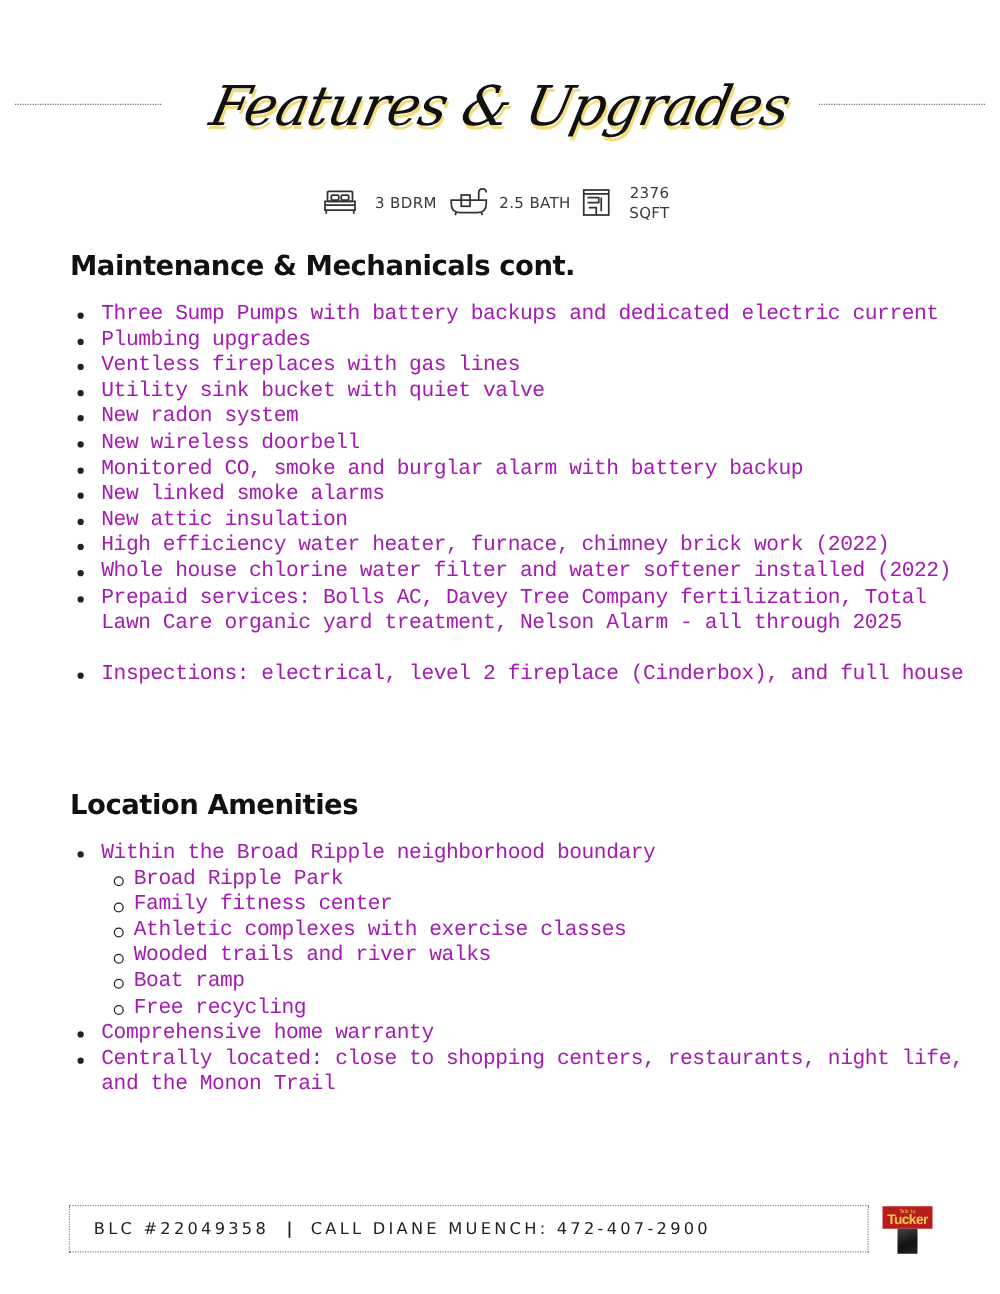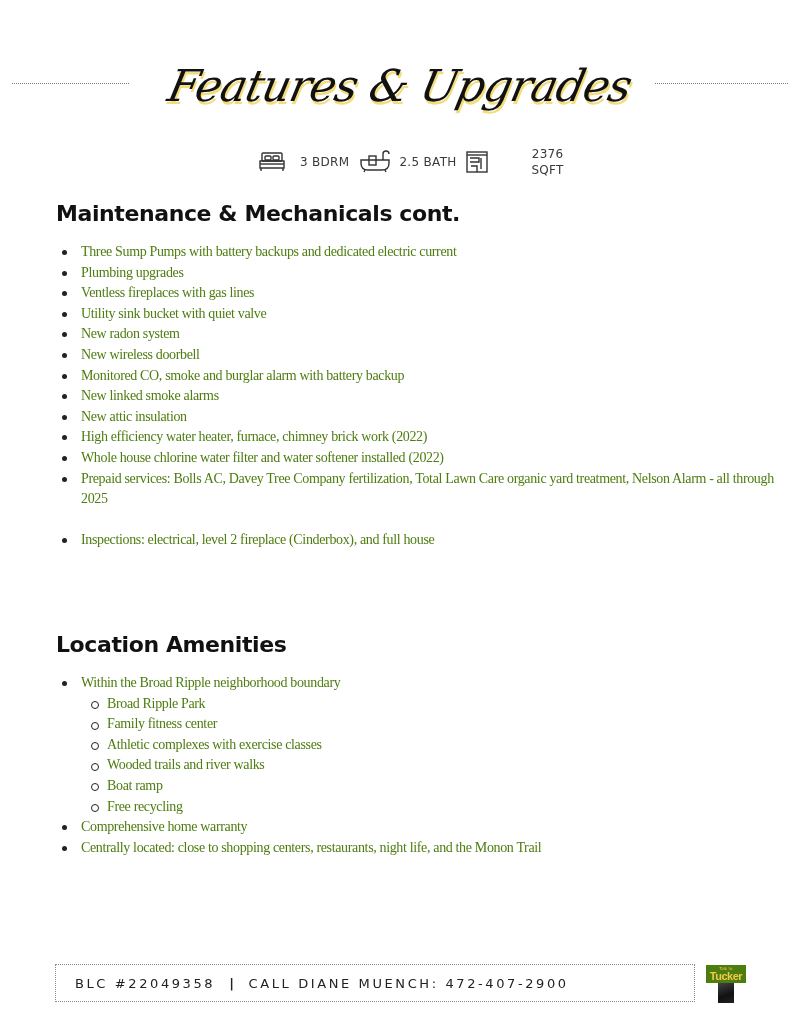--- a/index.html
+++ b/index.html
@@ -53,21 +53,21 @@
       font-family: "DejaVu Sans", sans-serif;
       font-size: 12px;
       color: #3a3a3a;
       letter-spacing: 0.3px;
     }
     .stat { display: flex; align-items: center; }
     .stat svg { display: block; }
     .stat .lbl { margin-left: 14px; }
     .stat.bath { margin-left: 10px; }
     .stat.bath .lbl { margin-left: 6px; }
-    .stat.sqft { margin-left: 8px; gap: 28px; }
+    .stat.sqft { margin-left: 8px; }
     .stat.sqft .lbl {
       margin-left: 12px;
       text-align: center;
       line-height: 16px;
       width: 38px;
     }
     .stat.sqft .lbl span { display: block; }
 
     
     .section {
@@ -79,24 +79,24 @@
       font-family: "DejaVu Sans", sans-serif;
       font-weight: bold;
       font-size: 22px;
       letter-spacing: -0.4px;
       color: #111;
       line-height: 28px;
     }
     .section ul {
       list-style: none;
       margin-top: 14px;
-      font-family: Liberation Serif, serif;
-      font-size: 14px;
+      font-family: Liberation Mono, monospace;
+      font-size: 17px;
       letter-spacing: -0.35px;
-      color: #4d7c0f;
+      color: #a21caf;
     }
     .section li {
       position: relative;
       padding-left: 25px;
       line-height: 20.6px;
     }
     .section li::before {
       content: "";
       position: absolute;
       left: 6px; top: 8px;
@@ -133,21 +133,21 @@
     }
     .footer-box .sep { margin: 0 12px 0 14px; font-weight: bold; }
     .logo {
       position: absolute;
       left: 706px; top: 965px;
       width: 40px; height: 40px;
     }
     .logo .badge {
       position: absolute; left: 0; top: 0;
       width: 40px; height: 18px;
-      background: #4d7c0f;
+      background: #b91c1c;
       display: flex; flex-direction: column; align-items: center; justify-content: center;
     }
     .logo .badge .small {
       font-family: "DejaVu Sans", sans-serif;
       font-size: 4px; color: #f2c94c; line-height: 4px;
     }
     .logo .badge .name {
       font-family: "Liberation Sans", sans-serif;
       font-weight: bold;
       font-size: 11px; line-height: 11px;

